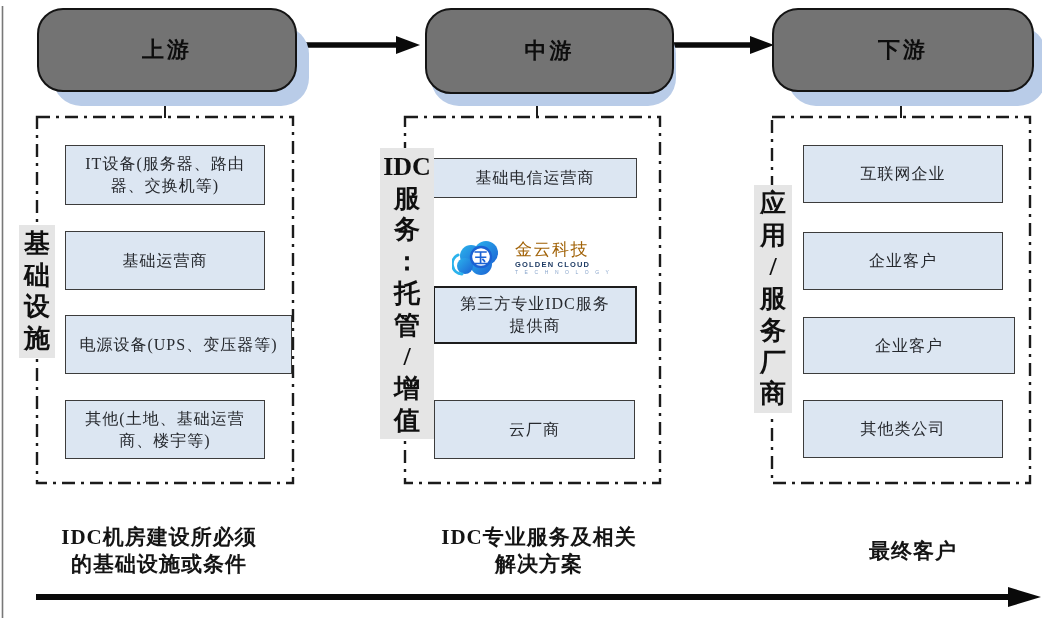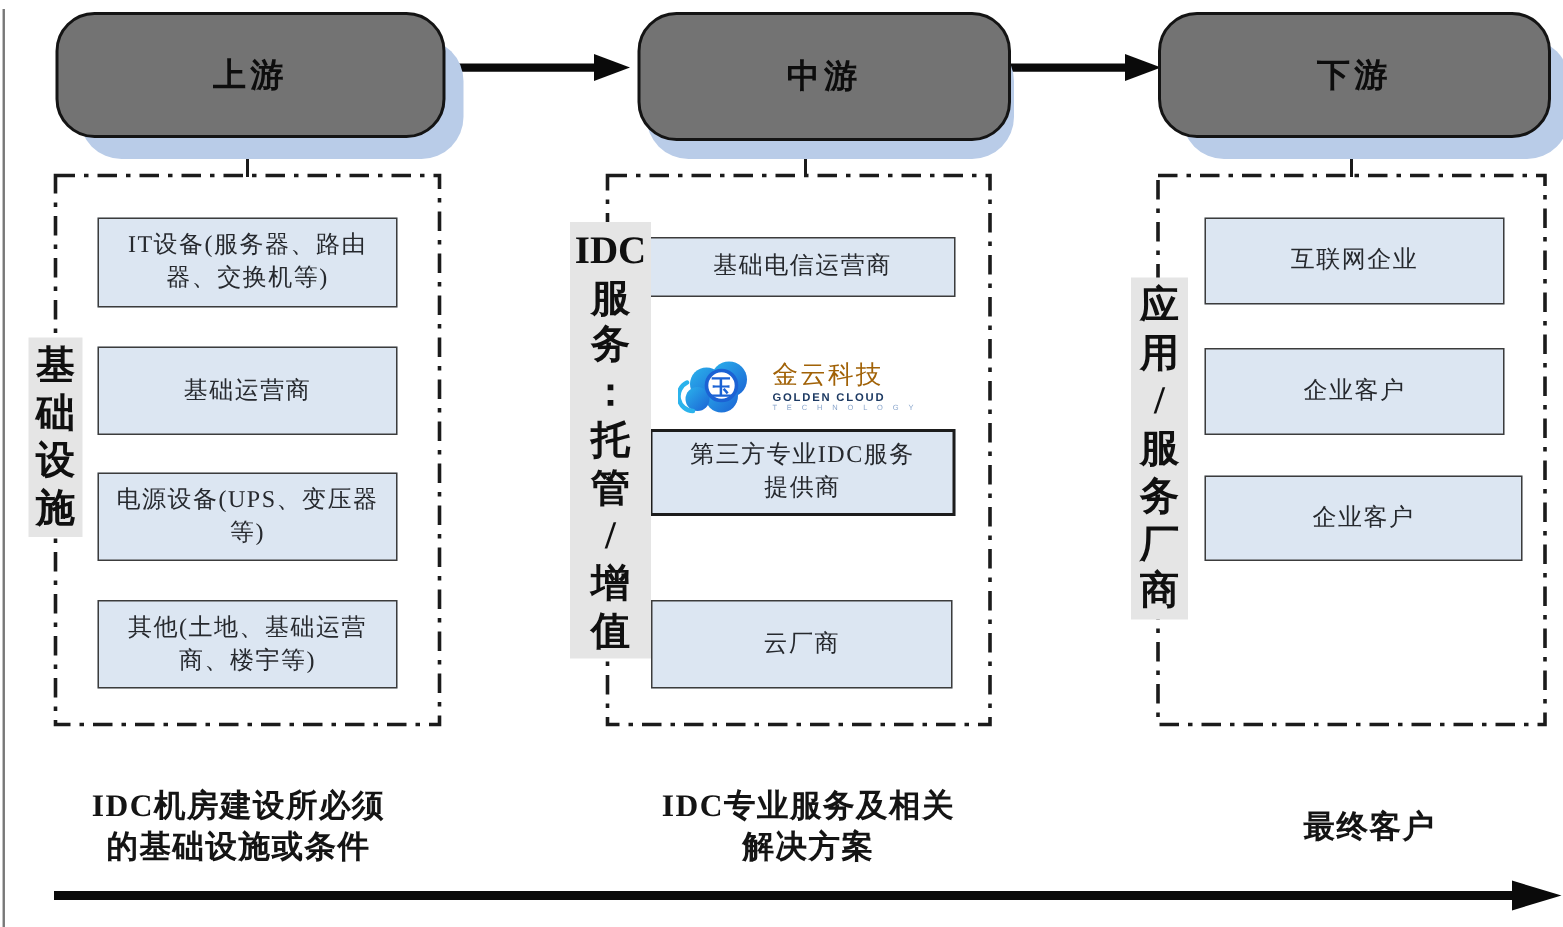--- a/index.html
+++ b/index.html
@@ -101,21 +101,21 @@
 务
 厂
 商</div>
 
   <div class="ibox" style="left:65px;top:145px;width:200px;height:60px;">
     <span>IT设备(服务器、路由器、交换机等)</span>
   </div>
   <div class="ibox" style="left:65px;top:231px;width:200px;height:59px;">
     <span>基础运营商</span>
   </div>
-  <div class="ibox" style="left:65px;top:315px;width:200px;height:59px;">
+  <div class="ibox" style="left:65px;top:315px;width:227px;height:59px;">
     <span>电源设备(UPS、变压器等)</span>
   </div>
   <div class="ibox" style="left:65px;top:400px;width:200px;height:59px;">
     <span>其他(土地、基础运营商、楼宇等)</span>
   </div>
 
   <div class="ibox" style="left:433px;top:158px;width:204px;height:40px;">
     <span>基础电信运营商</span>
   </div>
   <div class="ibox bold-border" style="left:433px;top:286px;width:204px;height:58px;white-space:pre-line;">
@@ -151,20 +151,23 @@
 
   <div class="ibox" style="left:803px;top:145px;width:200px;height:58px;">
     <span>互联网企业</span>
   </div>
   <div class="ibox" style="left:803px;top:232px;width:200px;height:58px;">
     <span>企业客户</span>
   </div>
   <div class="ibox" style="left:803px;top:317px;width:212px;height:57px;">
     <span>企业客户</span>
   </div>
+  <div class="ibox" style="left:803px;top:400px;width:200px;height:58px;">
+    <span>其他类公司</span>
+  </div>
 
   <div class="caption" style="left:38px;top:524px;width:242px;">IDC机房建设所必须
 的基础设施或条件</div>
   <div class="caption" style="left:418px;top:524px;width:242px;">IDC专业服务及相关
 解决方案</div>
   <div class="caption" style="left:792px;top:538px;width:242px;">最终客户</div>
 
 </div>
 
 </body></html>

